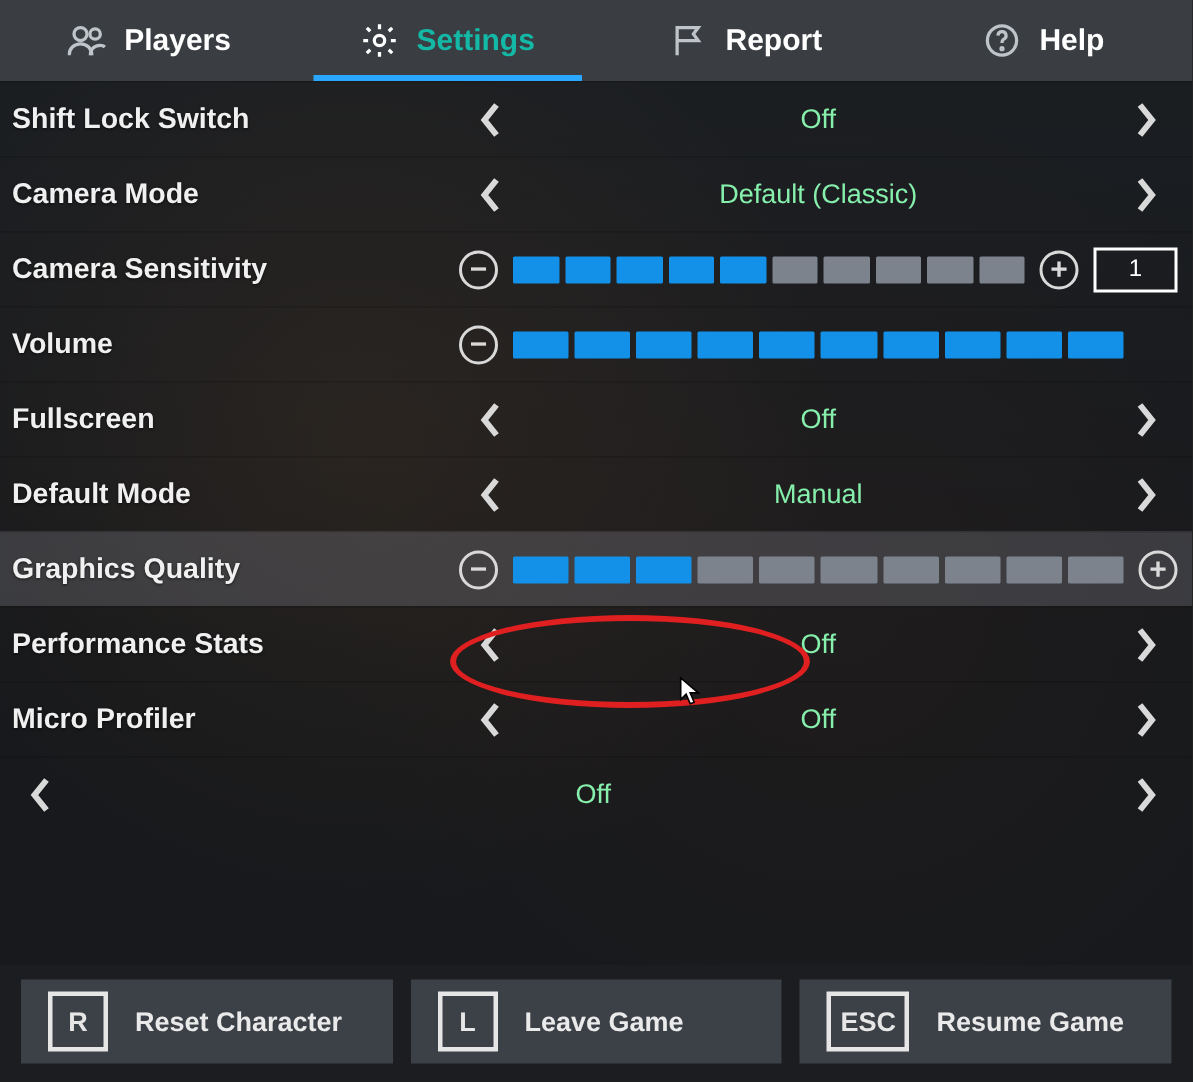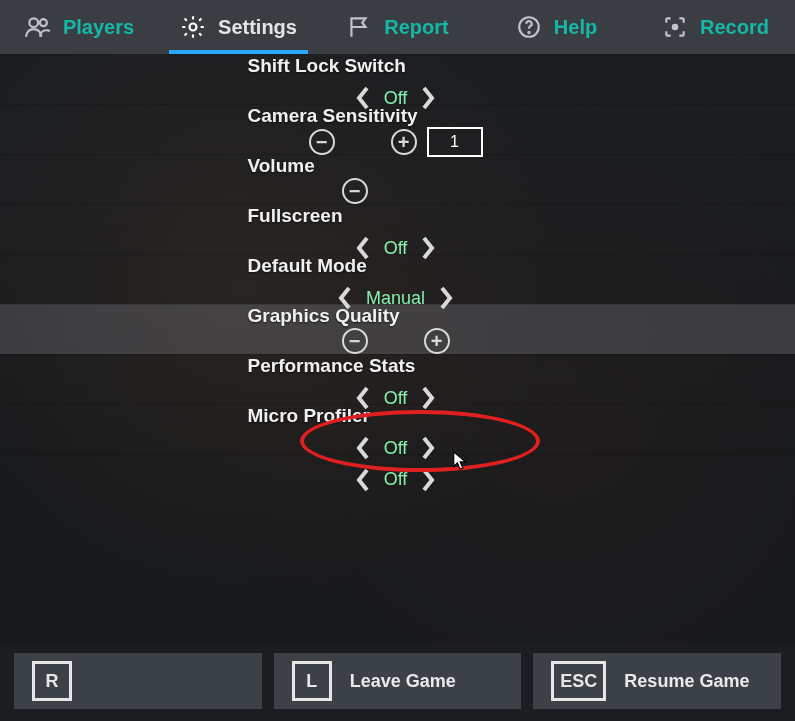--- a/index.html
+++ b/index.html
@@ -35,47 +35,46 @@
     height:54px;
     background: rgba(60,64,70,0.95);
     align-items:stretch;
   }
   .tab {
     flex:1;
     display:flex;
     align-items:center;
     justify-content:center;
     gap:12px;
-    color:#14b8a6;
+    color:#ffffff;
     font-size:20px;
     font-weight:600;
     cursor:pointer;
     position:relative;
   }
-  .tab.active { color:#e5e5e5; }
+  .tab.active { color:#14b8a6; }
   .tab.active::after {
     content:"";
     position:absolute;
     bottom:0; left:10px; right:10px;
     height:4px;
     background:#2aa7ff;
   }
   .tab .ic { width:26px; height:26px; display:inline-flex; align-items:center; justify-content:center; }
   .tab svg { stroke:#bfc4c9; fill:none; stroke-width:2; }
   .tab.active svg { stroke:#fff; }
 
   
   .list { flex:1; overflow:hidden; }
   .row {
     display:flex;
     align-items:center;
     height:50px;
     padding:0 10px 0 6px;
     border-top:1px solid rgba(0,0,0,0.15);
-    flex-direction:column;
   }
   .row.highlight { background: rgba(160,160,170,0.25); }
   .row .label {
     width:300px;
     font-size:19px;
     font-weight:700;
     color:#f0f0f0;
     padding-left:2px;
     text-shadow:0 1px 2px rgba(0,0,0,0.6);
   }
@@ -217,29 +216,20 @@
     <div class="tab">
       <span class="ic">
         <svg viewBox="0 0 24 24">
             <circle cx="12" cy="12" r="9"></circle>
             <path d="M9.5 9a2.5 2.5 0 1 1 3.5 2.3c-1 .5-1 1.2-1 2.2"></path>
             <circle cx="12" cy="17" r="0.6" fill="#bfc4c9"></circle>
           </svg>
       </span>
       <span>Help</span>
     </div>
-    <div class="tab">
-      <span class="ic">
-        <svg viewBox="0 0 24 24">
-            <path d="M4 4h4M4 4v4M20 4h-4M20 4v4M4 20h4M4 20v-4M20 20h-4M20 20v-4"></path>
-            <circle cx="12" cy="12" r="3" fill="#bfc4c9" stroke="none"></circle>
-          </svg>
-      </span>
-      <span>Record</span>
-    </div>
   </div>
 
   <div class="list">
 
     <div class="row">
       <div class="label">Shift Lock Switch</div>
       <div class="ctrl">
         <div class="chev">
             <svg width="18" height="28" viewBox="0 0 18 28">
               <path d="M13 4 5 14l8 10"></path>
@@ -247,20 +237,36 @@
           </div>
         <div class="value-text">Off</div>
         <div class="chev">
             <svg width="18" height="28" viewBox="0 0 18 28">
               <path d="M5 4l8 10-8 10"></path>
             </svg>
           </div>
       </div>
     </div>
 
+    <div class="row">
+      <div class="label">Camera Mode</div>
+      <div class="ctrl">
+        <div class="chev">
+            <svg width="18" height="28" viewBox="0 0 18 28">
+              <path d="M13 4 5 14l8 10"></path>
+            </svg>
+          </div>
+        <div class="value-text">Default (Classic)</div>
+        <div class="chev">
+            <svg width="18" height="28" viewBox="0 0 18 28">
+              <path d="M5 4l8 10-8 10"></path>
+            </svg>
+          </div>
+      </div>
+    </div>
 
 
     <div class="row">
       <div class="label">Camera Sensitivity</div>
       <div class="ctrl">
         <div class="circ">−</div>
         <div class="bar">
             <div class="seg on"></div>
             <div class="seg on"></div>
             <div class="seg on"></div>
@@ -399,20 +405,21 @@
             </svg>
           </div>
       </div>
     </div>
 
   </div>
 
   <div class="bottom">
     <div class="bbtn">
       <div class="keycap">R</div>
+      <div class="btxt">Reset Character</div>
     </div>
     <div class="bbtn">
       <div class="keycap">L</div>
       <div class="btxt">Leave Game</div>
     </div>
     <div class="bbtn">
       <div class="keycap">ESC</div>
       <div class="btxt">Resume Game</div>
     </div>
   </div>

